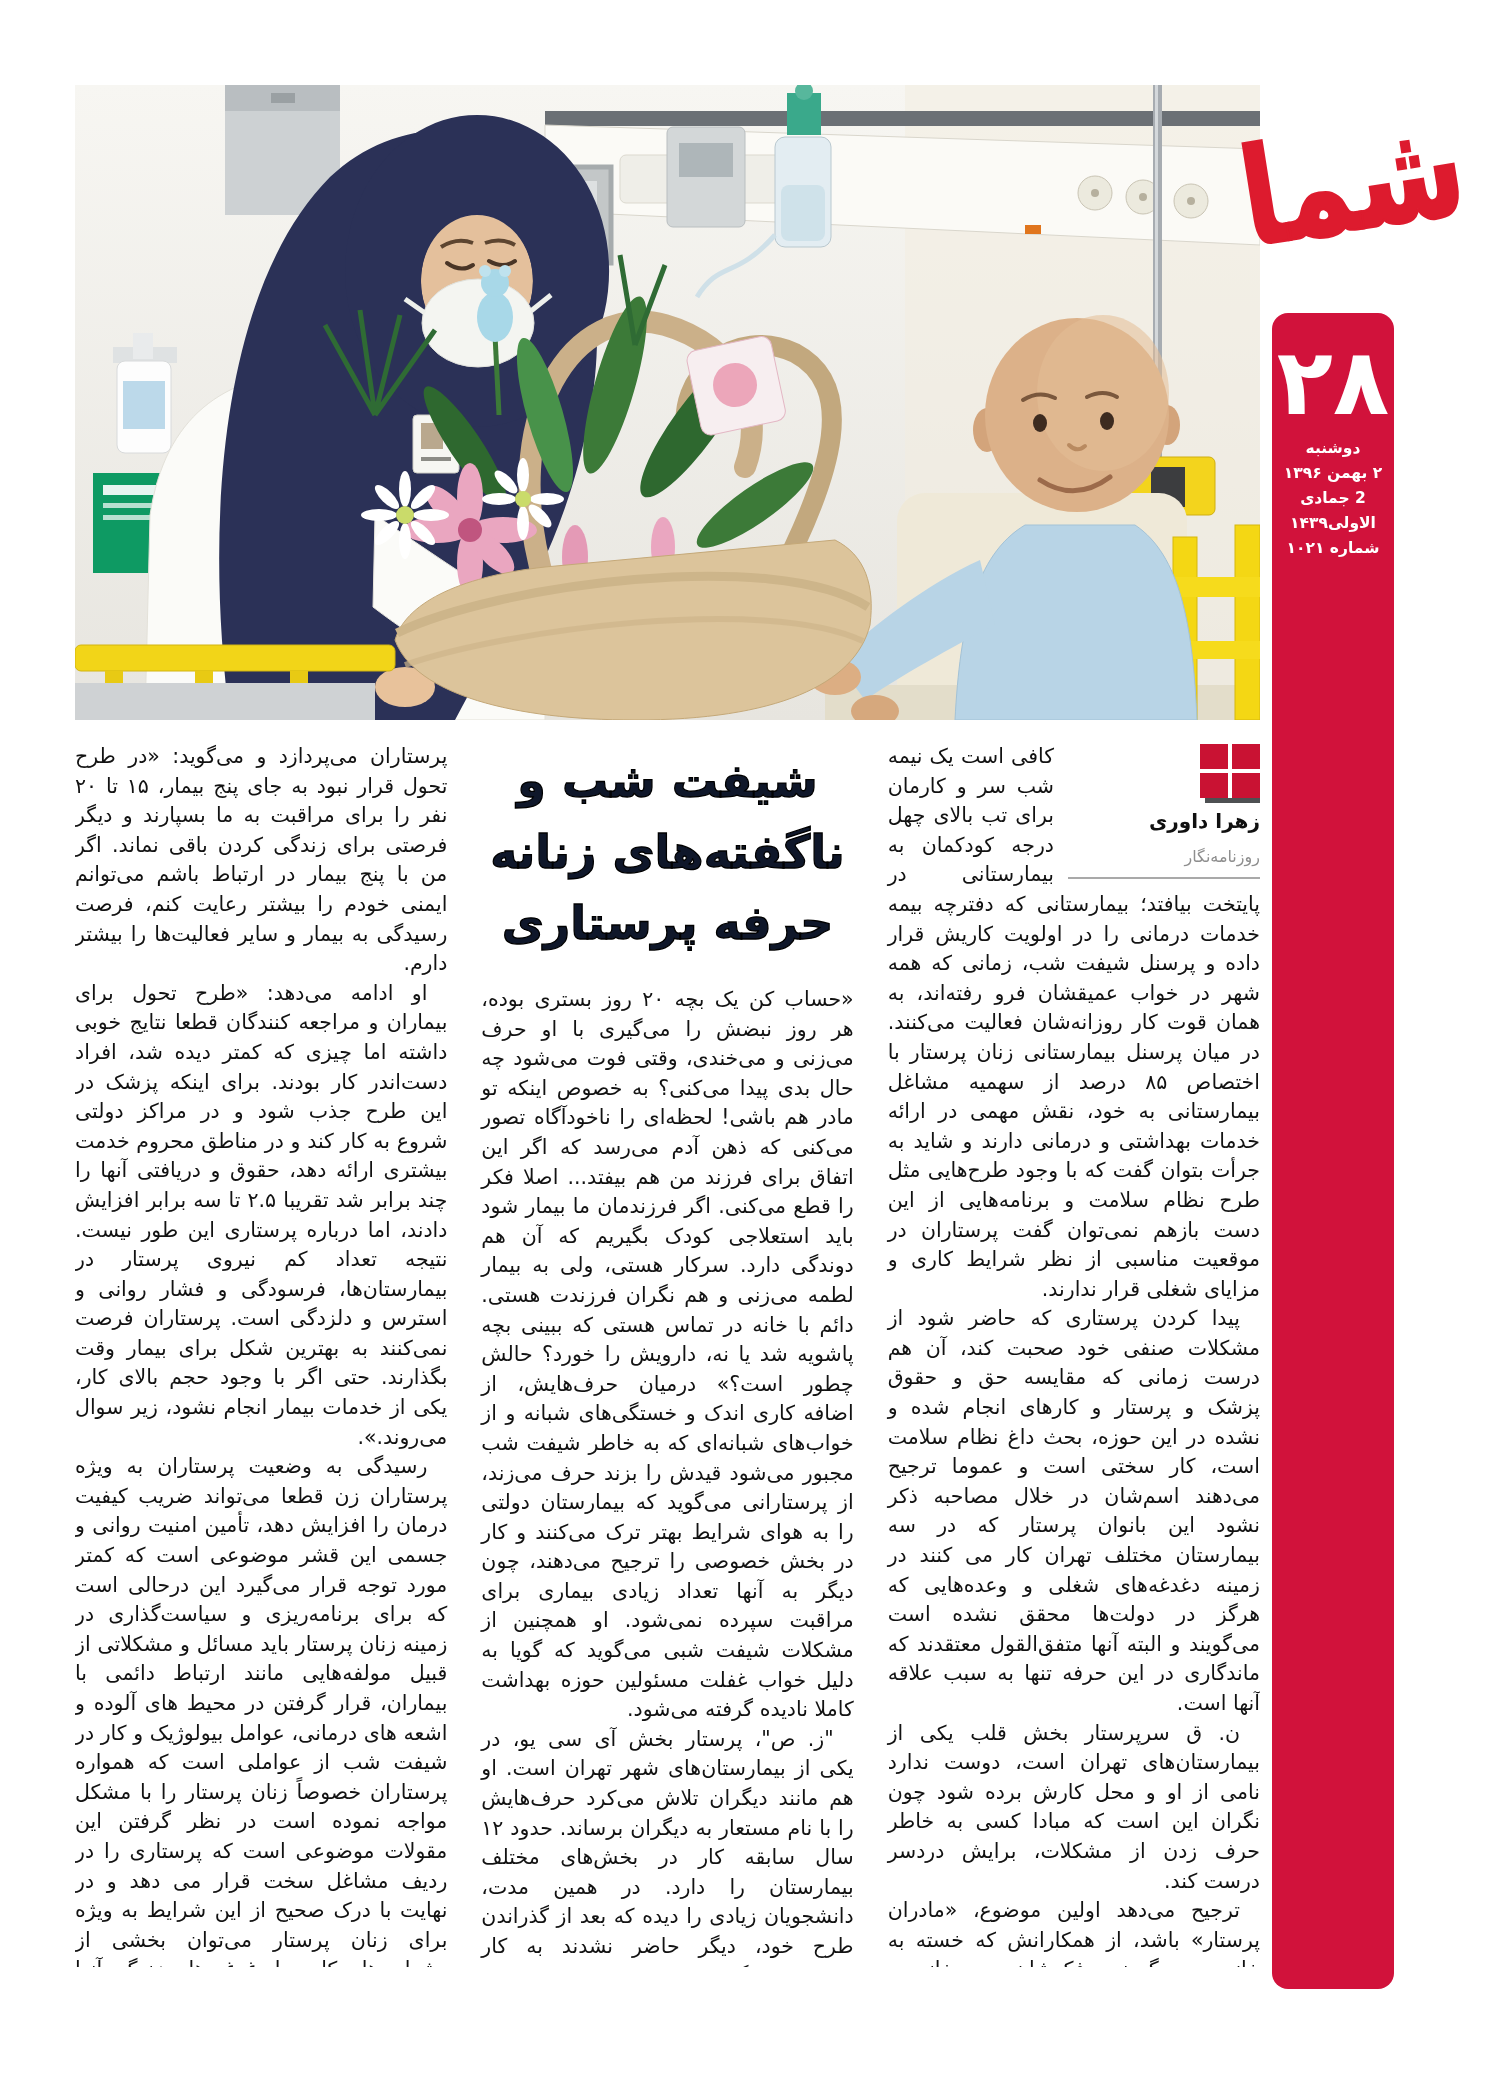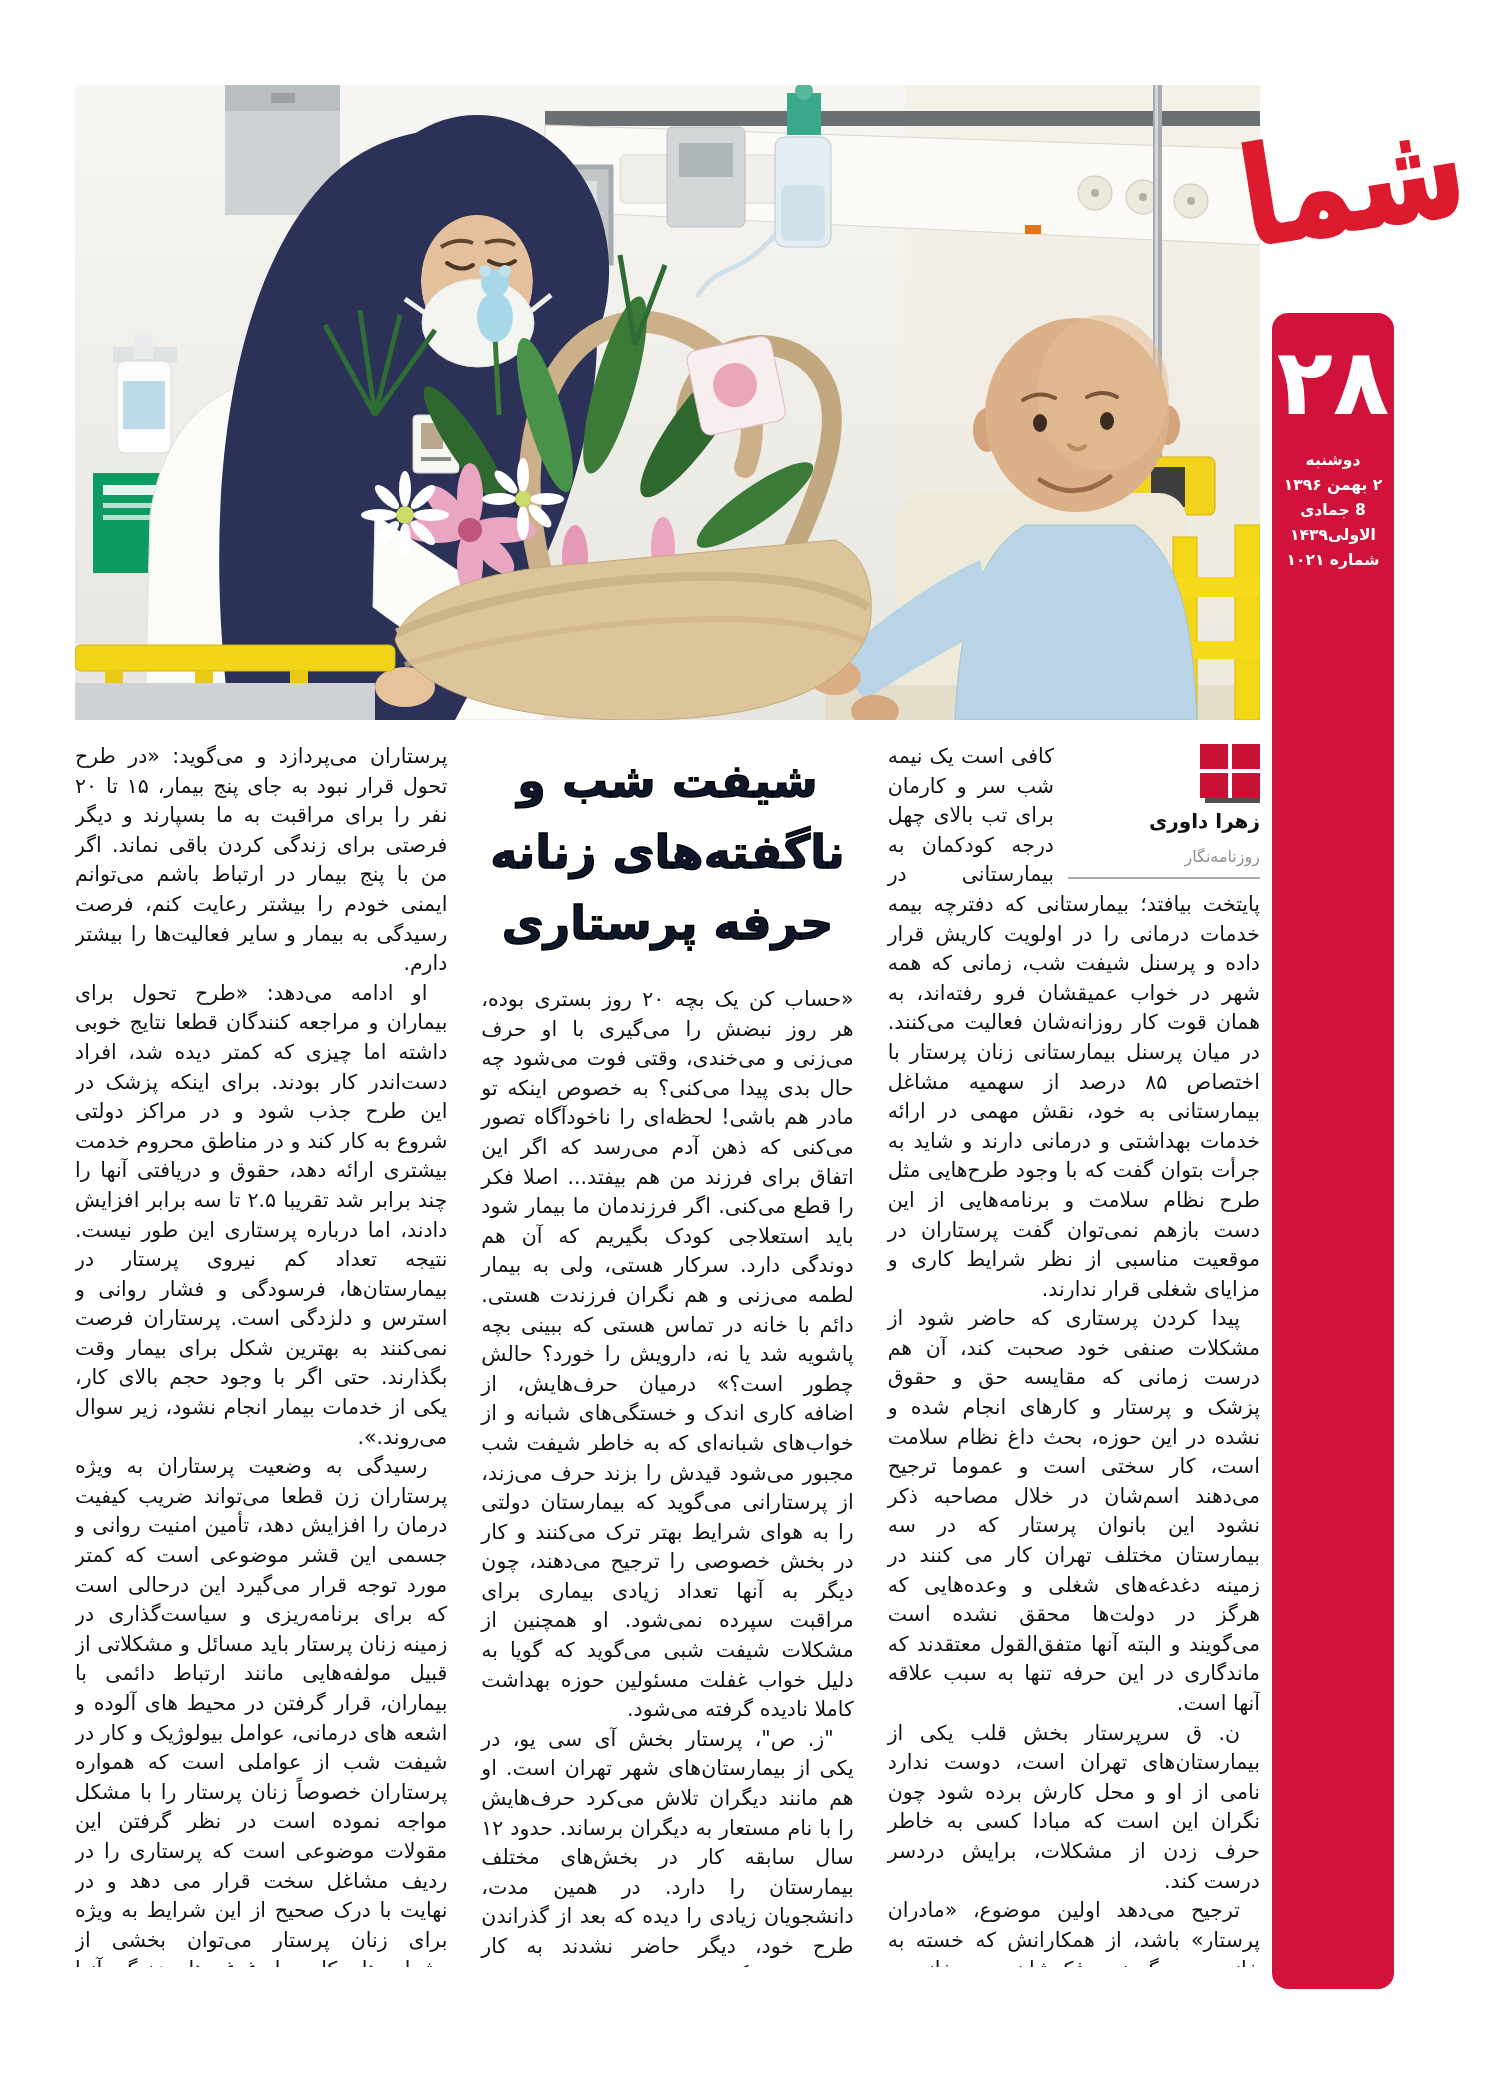--- a/index.html
+++ b/index.html
@@ -13,21 +13,21 @@
   
   .logo-box { position:absolute; left:1245px; top:55px; width:215px; height:255px;
               display:flex; align-items:center; justify-content:center; pointer-events:none; }
   .logo-text { font-size:108px; font-weight:bold; color:#dd1b2e; transform:rotate(-9deg) scale(1.02,1.25);
                -webkit-text-stroke:2px #dd1b2e; }
 
   
   .side-strip { position:absolute; left:1272px; top:313px; width:122px; height:1676px;
                 background:#d1123b; border-radius:16px; color:#fff; text-align:center; }
   .page-num { margin-top:22px; font-size:92px; font-weight:bold; line-height:1.05; }
-  .date-block { margin-top:16px; font-size:15.5px; font-weight:bold; line-height:25px; letter-spacing:-0.2px; }
+  .date-block { margin-top:4px; font-size:15.5px; font-weight:bold; line-height:25px; letter-spacing:-0.2px; }
 
   
   .article { position:absolute; left:75px; top:742px; width:1185px; height:1225px;
              display:flex; flex-direction:row; gap:34px; direction:rtl; overflow:hidden; }
   .col { flex:1 1 0; font-size:20.5px; line-height:29.6px; text-align:justify; color:#121212; }
   .col p { margin:0; }
   .col p + p { text-indent:20px; }
 
   .headline { font-size:46px; line-height:71px; font-weight:bold; color:#0f172a; text-align:center;
               letter-spacing:-1px; -webkit-text-stroke:1.3px #000; margin:4px 0 26px 0; }
@@ -238,21 +238,21 @@
 
 <div class="logo-box">
   <div class="logo-text">شما</div>
 </div>
 
 <div class="side-strip">
   <div class="page-num">۲۸</div>
   <div class="date-block">
     <div>دوشنبه</div>
     <div>۲ بهمن ۱۳۹۶</div>
-    <div>8 جمادی الاولی۱۴۳۹</div>
+    <div>2 جمادی الاولی۱۴۳۹</div>
     <div>شماره ۱۰۲۱</div>
   </div>
 </div>
 
 <div class="article">
 
   <div class="col">
     <div class="byline">
       <div class="byline-icon">
         <i></i>

